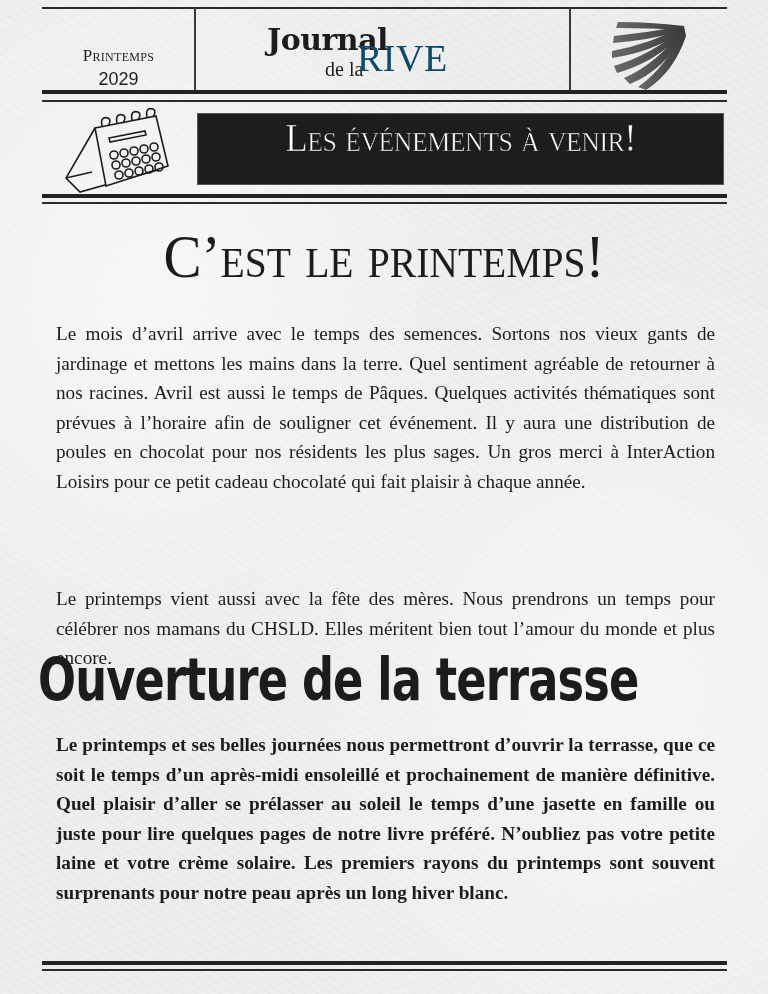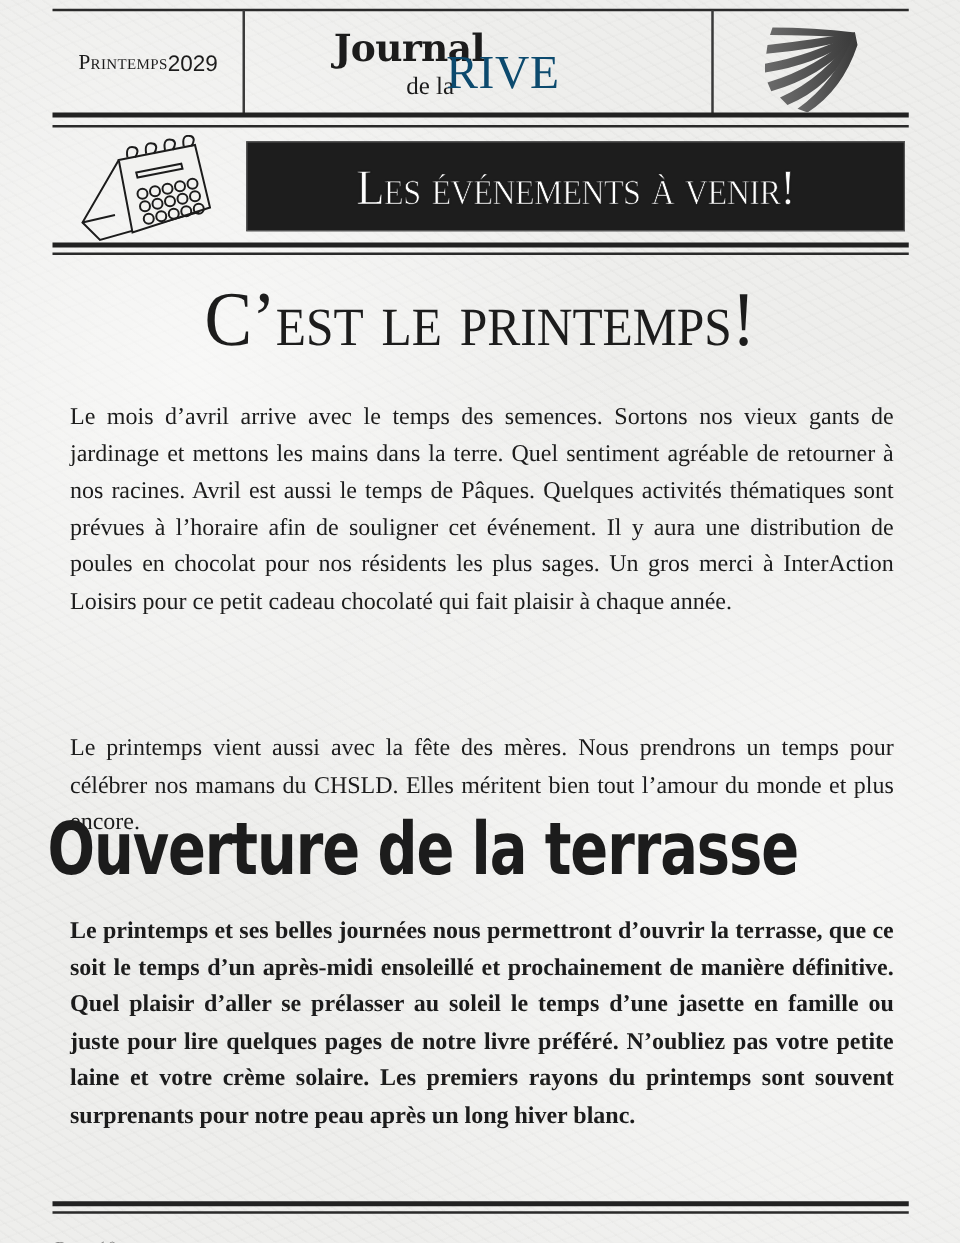--- a/index.html
+++ b/index.html
@@ -12,32 +12,32 @@
         repeating-linear-gradient(35deg, rgba(0,0,0,0.018) 0px, rgba(0,0,0,0.018) 1px, rgba(255,255,255,0) 2px, rgba(255,255,255,0) 7px),
         repeating-linear-gradient(-20deg, rgba(0,0,0,0.012) 0px, rgba(0,0,0,0.012) 1px, rgba(255,255,255,0) 2px, rgba(255,255,255,0) 11px);
       color: #1c1c1c;
       font-family: "DejaVu Serif", serif;
     }
     .abs { position: absolute; }
     .hline { position: absolute; left: 42px; width: 685px; background: #2a2a2a; }
     .vline { position: absolute; width: 2px; background: #3a3a3a; }
 
     
-    .season { left: 42px; top: 8px; width: 153px; height: 84px; display: flex; flex-direction: row; align-items: center; justify-content: center; }
+    .season { left: 42px; top: 26px; width: 153px; height: 84px; display: flex; flex-direction: column; align-items: center; justify-content: center; }
     .season-label { font-family: "Liberation Serif", serif; font-variant: small-caps; font-size: 17px; letter-spacing: 0.3px; color: #1c1c1c; line-height: 20px; }
     .season-year { font-family: "Liberation Sans", sans-serif; font-size: 18px; color: #1c1c1c; line-height: 22px; margin-top: 2px; }
     .brand { left: 197px; top: 8px; width: 373px; height: 84px; }
     .brand-journal { position: absolute; left: 70px; top: 14px; font-family: "DejaVu Serif", serif; font-size: 30px; font-weight: bold; letter-spacing: -0.5px; color: #1c1c1c; }
     .brand-dela { position: absolute; left: 128px; top: 50px; font-family: "Liberation Serif", serif; font-size: 20px; color: #1c1c1c; }
     .brand-rive { position: absolute; left: 160px; top: 28px; font-family: "Liberation Serif", serif; font-size: 38px; color: #0c4a6e; letter-spacing: 0.5px; }
     .logo { left: 610px; top: 14px; width: 80px; width: 80px; height: 76px; }
 
     
     .calendar { left: 62px; top: 108px; width: 112px; height: 88px; }
-    .banner { left: 197px; top: 113px; width: 527px; height: 72px; background: #1d1d1d; border: 1px solid #555; box-sizing: border-box; display: flex; align-items: center; justify-content: center; }
+    .banner { left: 197px; top: 113px; width: 527px; height: 72px; background: #1d1d1d; border: 1px solid #555; box-sizing: border-box; display: flex; justify-content: center; }
     .banner-text { font-family: "Liberation Serif", serif; font-variant: small-caps; font-size: 40px; color: #ffffff; letter-spacing: -0.5px; transform: scaleX(0.92); white-space: nowrap; text-shadow: 0 0 1px #000; -webkit-text-stroke: 0.6px #1d1d1d; }
 
     
     .main-title { left: 0; top: 218px; width: 768px; text-align: center; font-family: "Liberation Serif", serif; font-variant: small-caps; font-size: 62px; color: #1c1c1c; line-height: 76px; transform: scaleX(0.92); white-space: nowrap; }
 
     
     .body-text { left: 44px; width: 683px; font-family: "Liberation Serif", serif; font-size: 19.2px; line-height: 29.5px; color: #1c1c1c; text-align: justify; }
     .body-text p { margin: 12px; }
     .para-1 { top: 307px; }
     .para-2 { top: 572px; }

